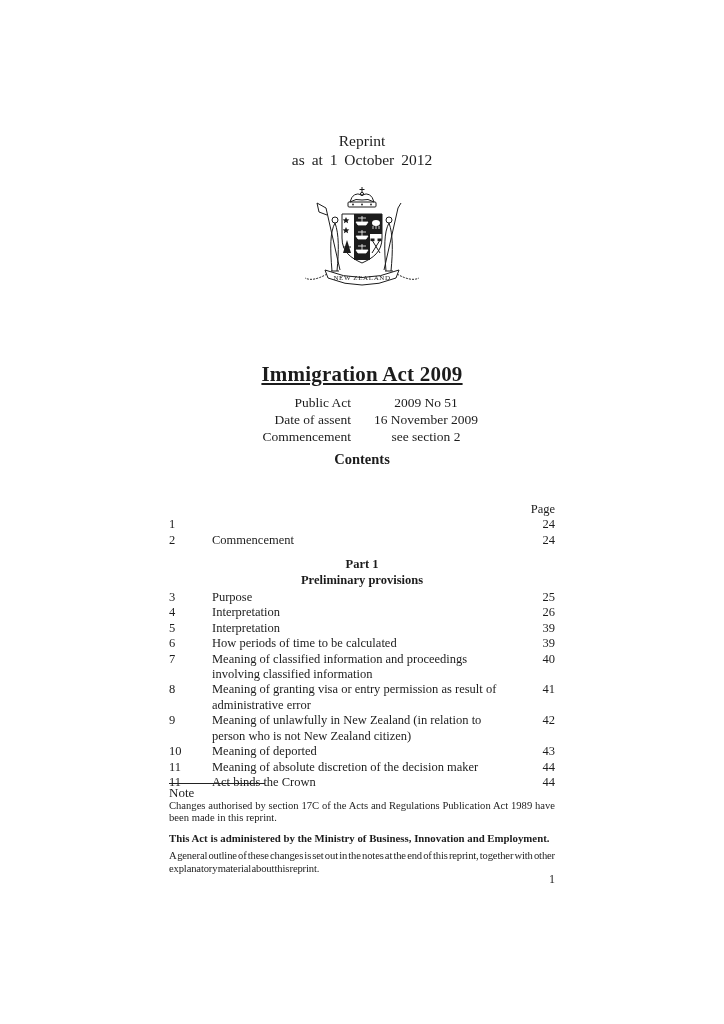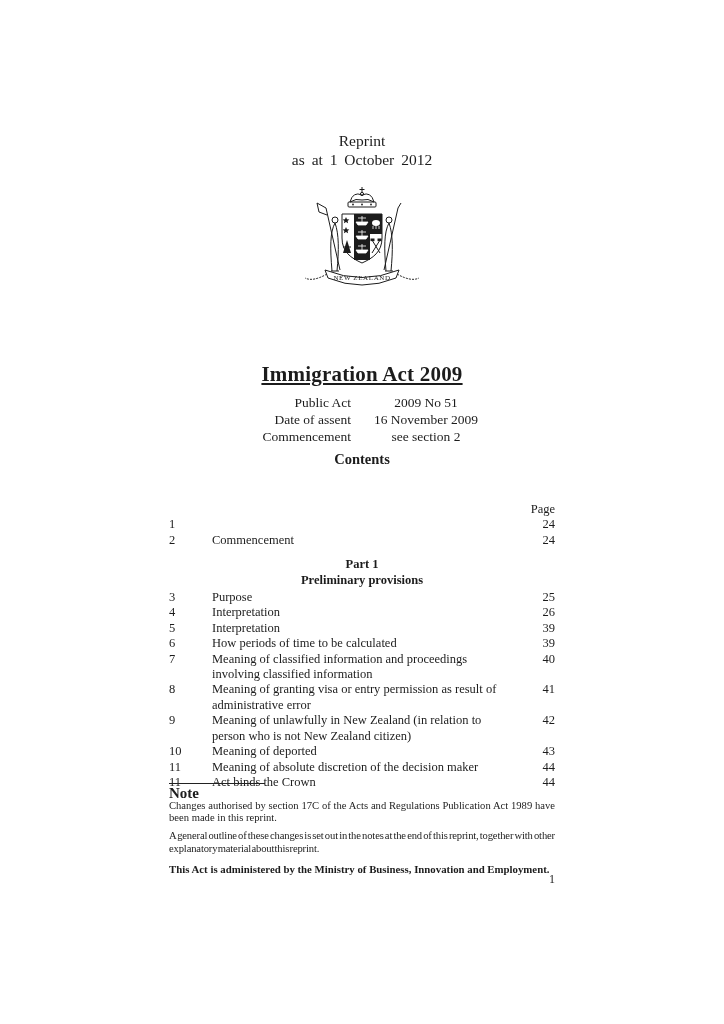--- a/index.html
+++ b/index.html
@@ -30,21 +30,21 @@
   .toc{position:absolute;top:470px;left:169px;width:386px;font-size:12.5px;line-height:15.4px;margin-top:32px;}
   .toc-pagelabel{text-align:right;}
   .toc-row{position:relative;display:flex;align-items:flex-start;}
   .toc-num{width:43px;flex:0 0 43px;}
   .toc-title{width:322px;white-space:pre-line;}
   .toc-page{position:absolute;right:0;top:0;}
   .part-head{text-align:center;font-weight:bold;margin-top:9px;margin-bottom:2px;}
   
   .footnote{position:absolute;top:783px;left:169px;width:386px;font-size:10.6px;line-height:12.7px;}
   .fn-rule{width:96px;border-top:1px solid #222;margin-bottom:3px;}
-  .fn-note{font-size:15px;font-weight:bold;}
+  .fn-note{font-size:13px;font-weight:normal;}
   .fn-para{text-align:justify;margin:0 0 5px 0;}
   .fn-para.tight{word-spacing:-2.2px;letter-spacing:-.15px;}
   .fn-para.admin{font-weight:bold;font-size:10.8px;margin-top:7px;}
   
   .folio{position:absolute;top:872px;right:169px;font-size:12px;}
   svg .ln{stroke:#1c1c1c;fill:none;stroke-width:1;}
   svg .fb{fill:#1c1c1c;stroke:none;}
 </style>
 </head>
 <body>
@@ -224,19 +224,19 @@
       <span class="toc-num">11</span>
       <span class="toc-title">Act binds the Crown</span>
       <span class="toc-page">44</span>
     </div>
   </div>
 
   <div class="footnote">
     <div class="fn-rule"></div>
     <div class="fn-note">Note</div>
     <p class="fn-para">Changes authorised by section 17C of the Acts and Regulations Publication Act 1989 have been made in this reprint.</p>
+    <p class="fn-para admin">This Act is administered by the Ministry of Business, Innovation and Employment.</p>
     <p class="fn-para tight">A general outline of these changes is set out in the notes at the end of this reprint, together with other explanatory material about this reprint.</p>
-    <p class="fn-para admin">This Act is administered by the Ministry of Business, Innovation and Employment.</p>
   </div>
 
   <div class="folio">1</div>
 
 </div>
 
 </body></html>

